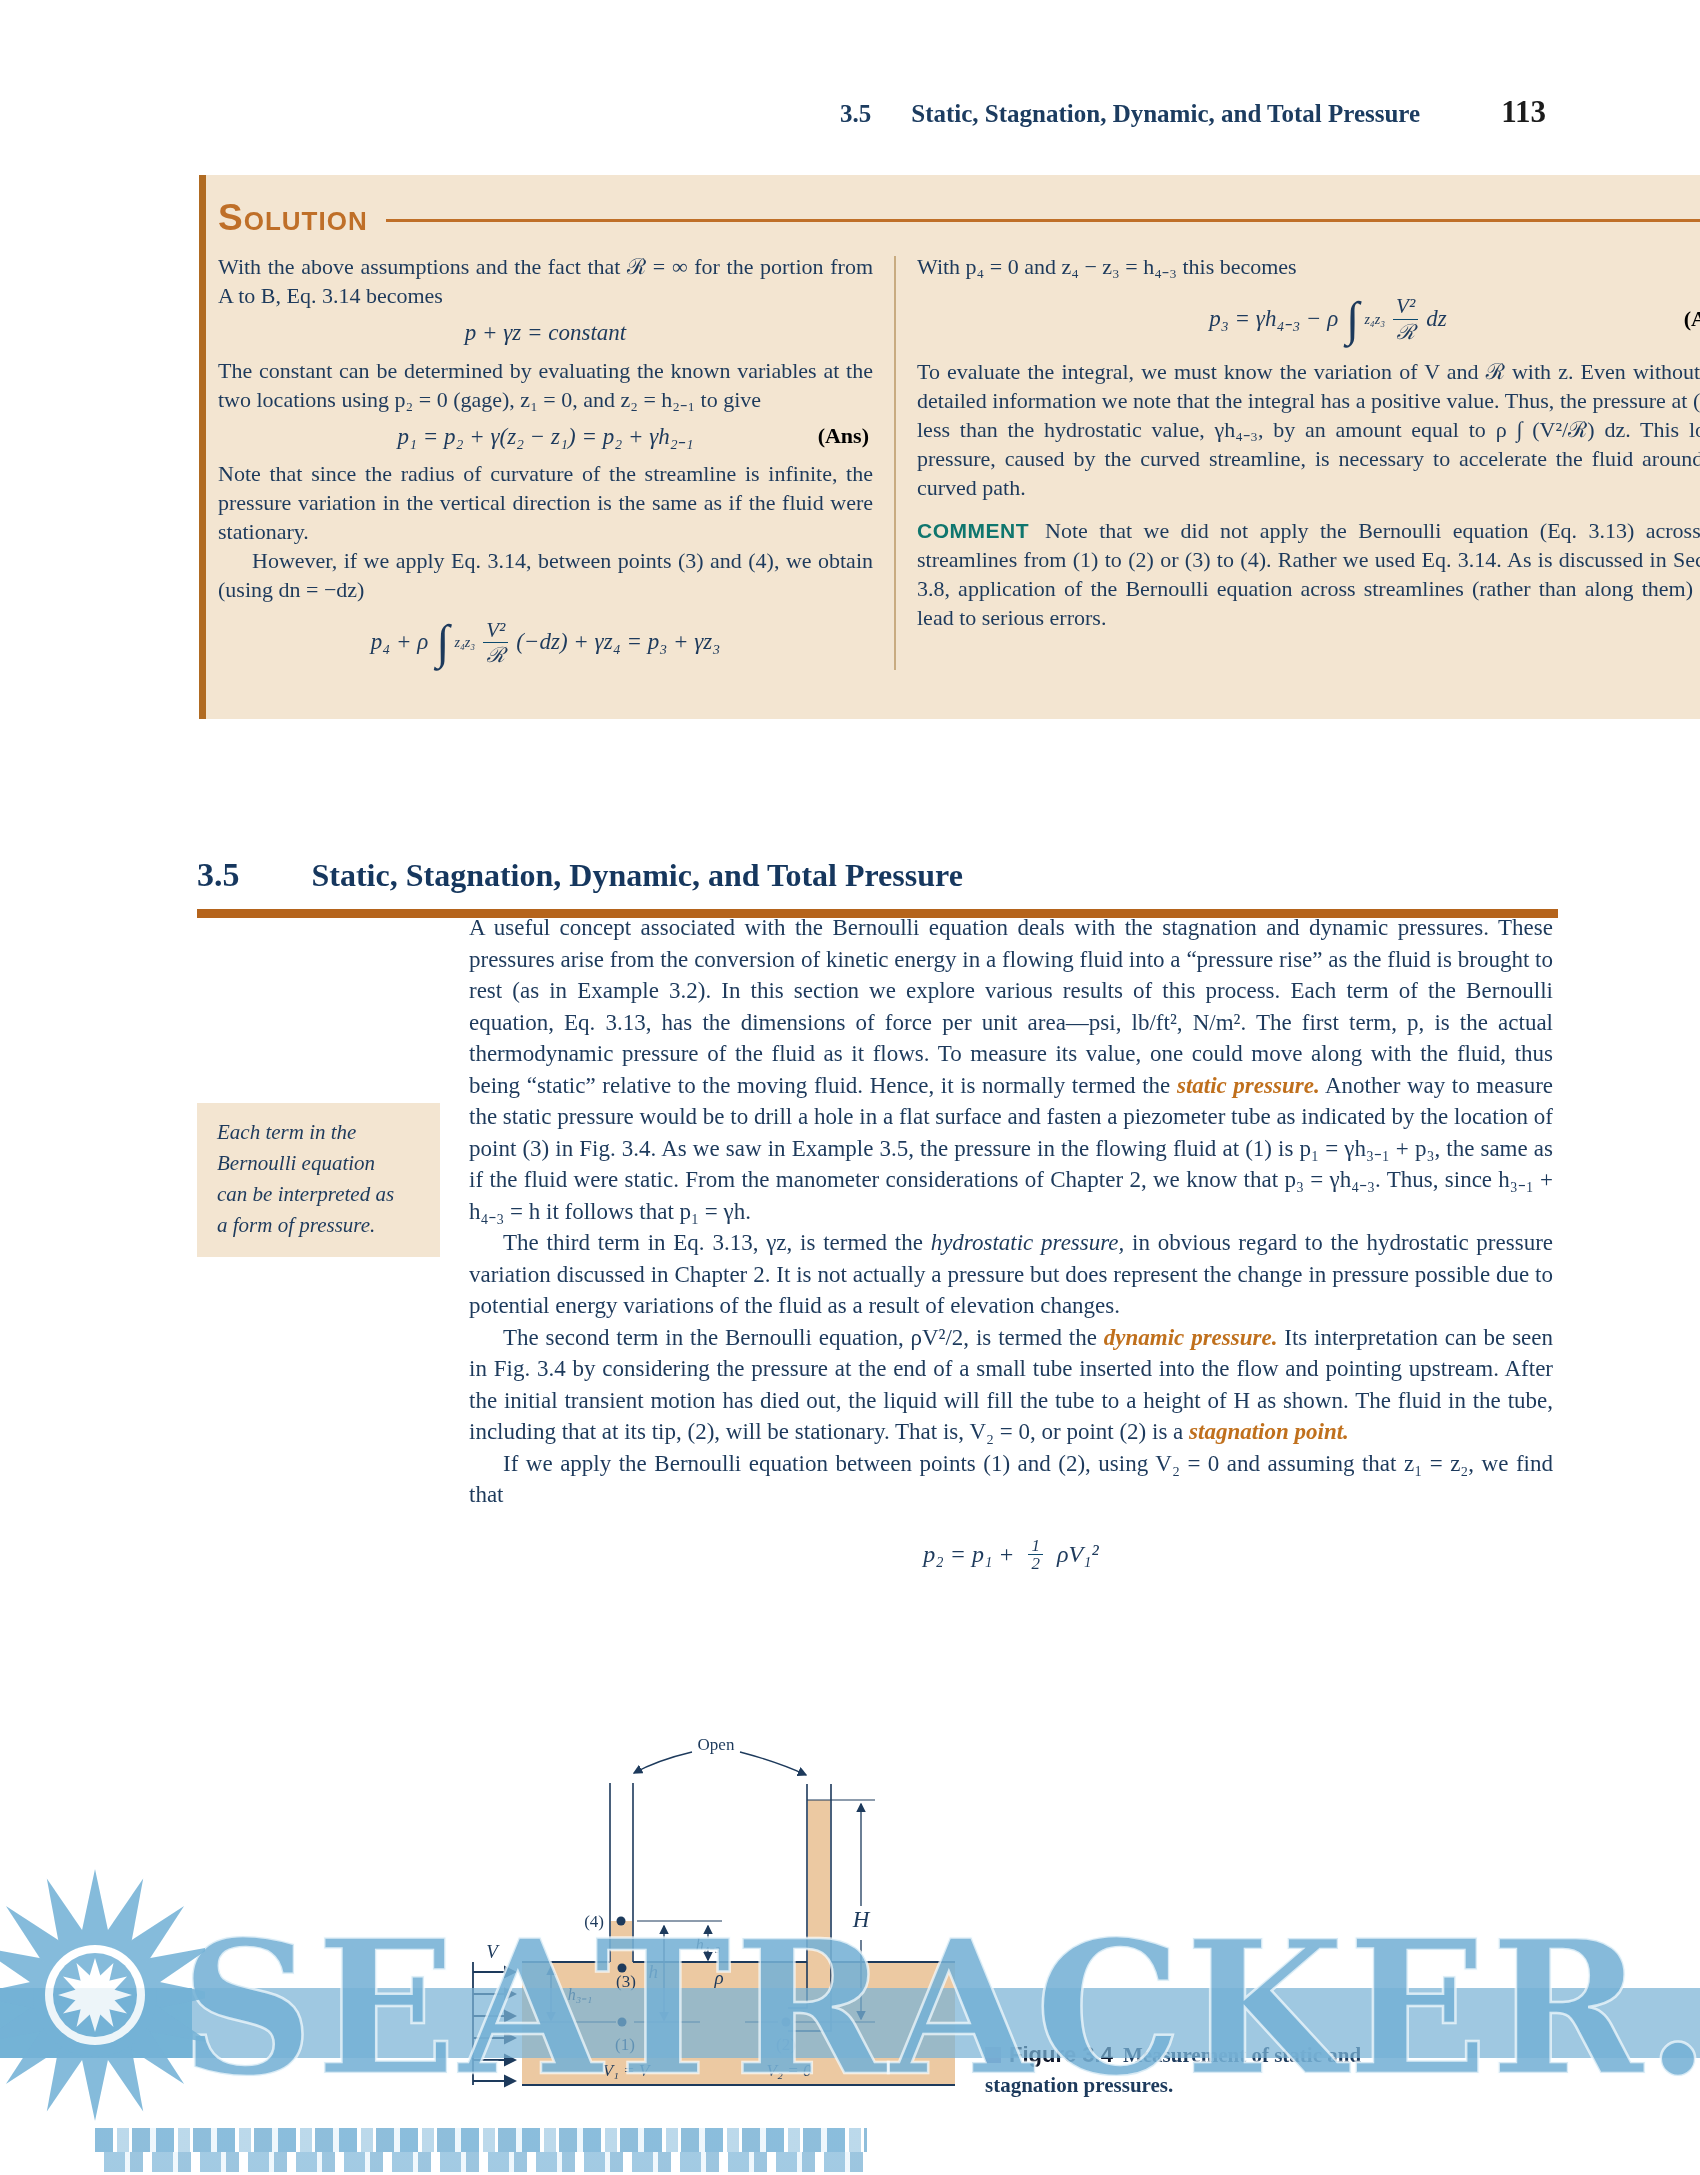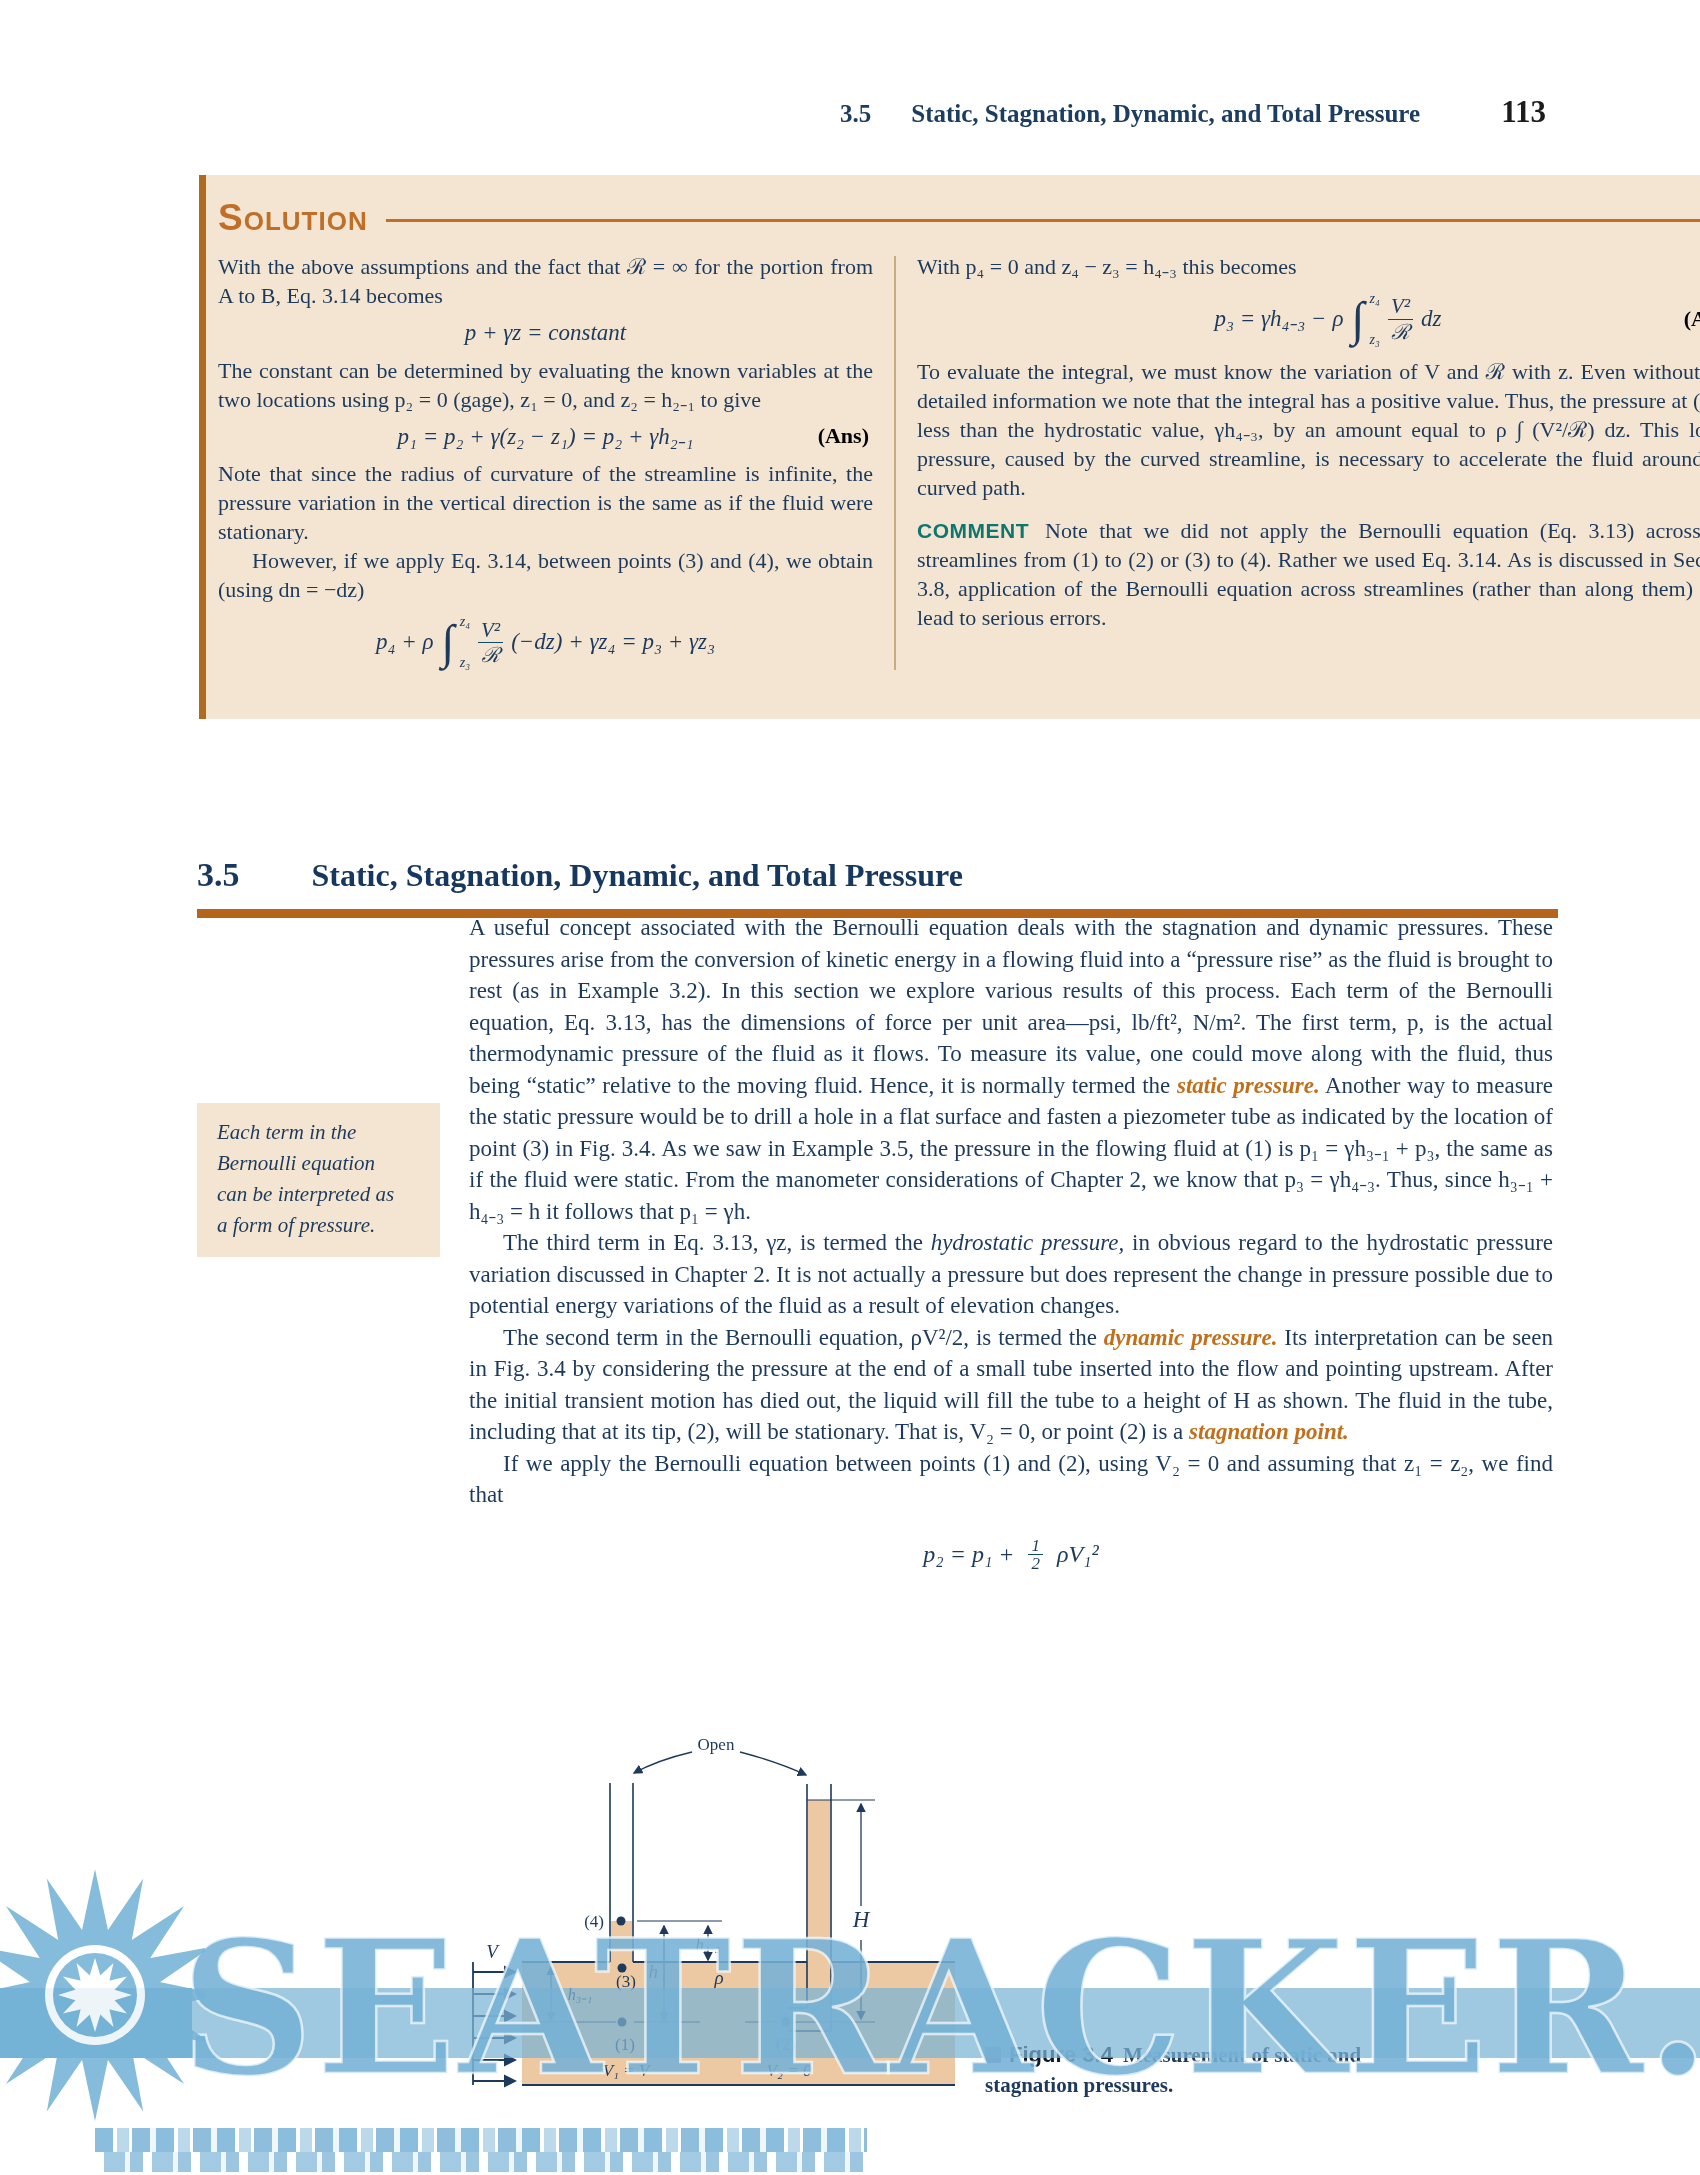--- a/index.html
+++ b/index.html
@@ -24,22 +24,22 @@
   .solcol.left{width:655px;}
   .solcol.right{flex:1;}
   .coldiv{border-left:2px solid #c8ab80;margin:4px 21px 10px 21px;}
   .solcol p{margin:0 0 0 0;}
   .solcol p.sp{margin-top:0px;}
   .indent{text-indent:34px;}
 
   .eqrow{position:relative;display:flex;justify-content:center;align-items:center;gap:8px;
          font-style:italic;font-size:23px;margin:9px 0 9px 0;text-align:center;line-height:1.2;}
   .int{font-size:48px;font-style:normal;line-height:1;transform:translateY(-2px);}
-  .bounds{display:inline-flex;flex-direction:column;justify-content:space-between;height:58px;
-          font-size:14px;margin-left:-3px;transform:translateY(1px);}
+  .bounds{display:inline-flex;flex-direction:row;justify-content:space-between;height:58px;
+          font-size:14px;margin-left:-3px;transform:translateY(1px);align-items:center;}
   .frac{display:inline-flex;flex-direction:column;align-items:center;line-height:1.15;font-size:21px;}
   .frac .num{border-bottom:1px solid #0c4a6e;padding:0 3px;}
   .ans{position:absolute;right:4px;top:50%;transform:translateY(-50%);
        font-style:normal;font-weight:bold;color:#000000;font-size:22px;}
   .comment-label{font-family:"Liberation Sans",sans-serif;font-weight:bold;color:#0f766e;
                  font-size:21px;letter-spacing:.5px;margin-right:16px;}
 
   
   .sechead{position:absolute;left:197px;top:856px;display:flex;align-items:baseline;color:#16375e;}
   .sechead .no{font-weight:bold;font-size:34px;}

